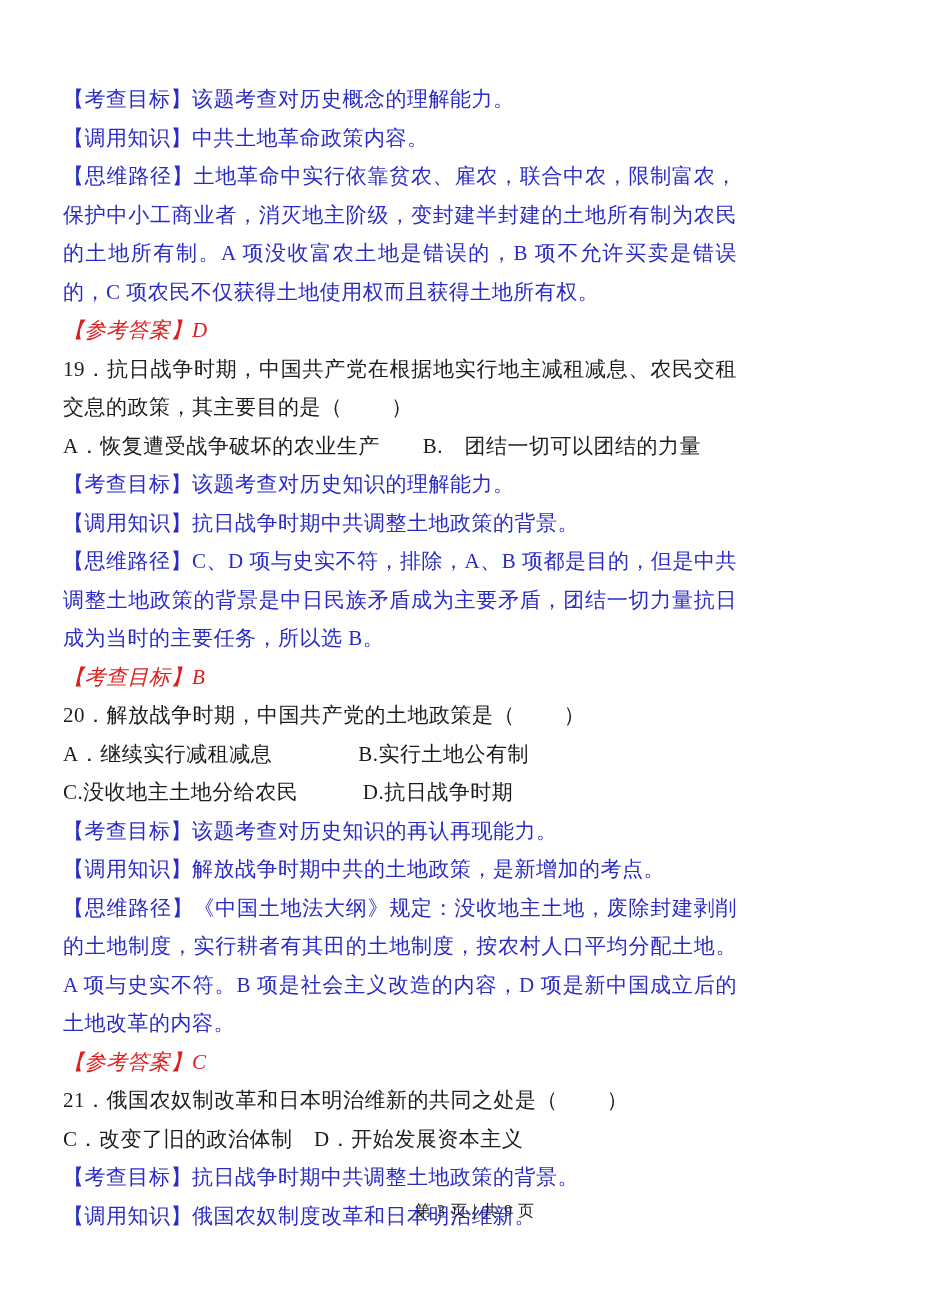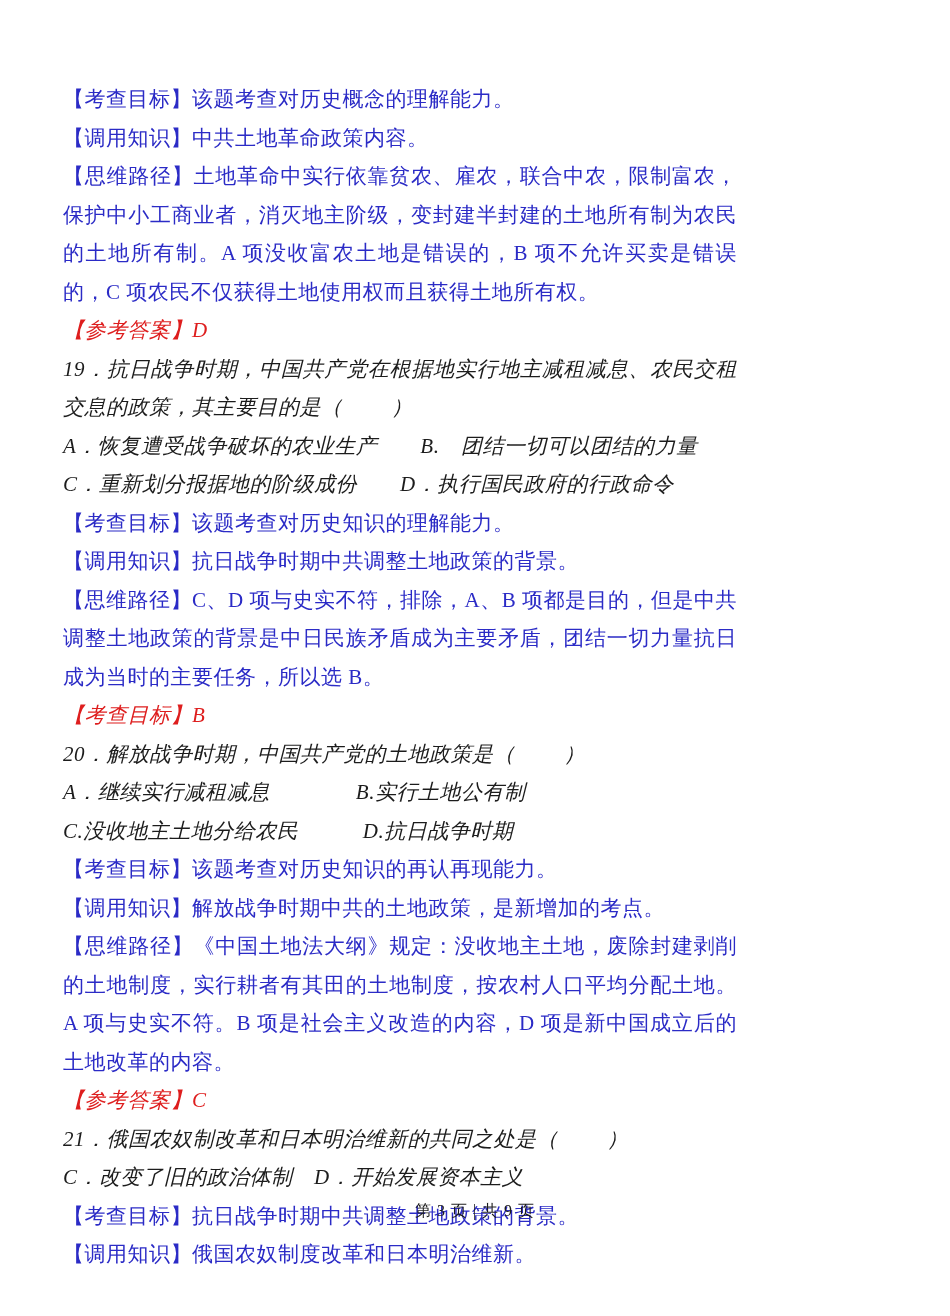--- a/index.html
+++ b/index.html
@@ -25,21 +25,21 @@
     padding: 0;
     font-size: 21px;
     line-height: 38.5px;
     text-align: justify;
     text-justify: inter-ideograph;
     letter-spacing: 0.5px;
     word-break: break-all;
   }
   p.blue { color: var(--blue, #2b2bc6); }
   p.red  { color: var(--red,  #de1e1e); font-style: italic; }
-  p.black{ color: var(--ink,  #1c1c1c); font-style: italic; }
+  p.black{ color: var(--ink,  #1c1c1c); }
   footer.page-footer {
     position: absolute;
     left: 0;
     right: 0;
     top: 1199px;
     text-align: center;
     font-size: 16px;
     line-height: 24px;
     color: var(--ink, #1c1c1c);
     letter-spacing: 1px;
@@ -53,21 +53,20 @@
   <section>
     <p class="para blue">【考查目标】该题考查对历史概念的理解能力。</p>
     <p class="para blue">【调用知识】中共土地革命政策内容。</p>
     <p class="para blue">【思维路径】土地革命中实行依靠贫农、雇农，联合中农，限制富农，保护中小工商业者，消灭地主阶级，变封建半封建的土地所有制为农民的土地所有制。A 项没收富农土地是错误的，B 项不允许买卖是错误的，C 项农民不仅获得土地使用权而且获得土地所有权。</p>
     <p class="para red">【参考答案】D</p>
   </section>
 
   <section>
     <p class="para black">19．抗日战争时期，中国共产党在根据地实行地主减租减息、农民交租交息的政策，其主要目的是（　　 ）</p>
     <p class="para black">A．恢复遭受战争破坏的农业生产　　B.　团结一切可以团结的力量</p>
-    <p class="para black">C．重新划分报据地的阶级成份　　D．执行国民政府的行政命令</p>
     <p class="para blue">【考查目标】该题考查对历史知识的理解能力。</p>
     <p class="para blue">【调用知识】抗日战争时期中共调整土地政策的背景。</p>
     <p class="para blue">【思维路径】C、D 项与史实不符，排除，A、B 项都是目的，但是中共调整土地政策的背景是中日民族矛盾成为主要矛盾，团结一切力量抗日成为当时的主要任务，所以选 B。</p>
     <p class="para red">【考查目标】B</p>
   </section>
 
   <section>
     <p class="para black">20．解放战争时期，中国共产党的土地政策是（　　 ）</p>
     <p class="para black">A．继续实行减租减息　　　　B.实行土地公有制</p>
     <p class="para black">C.没收地主土地分给农民　　　D.抗日战争时期</p>

